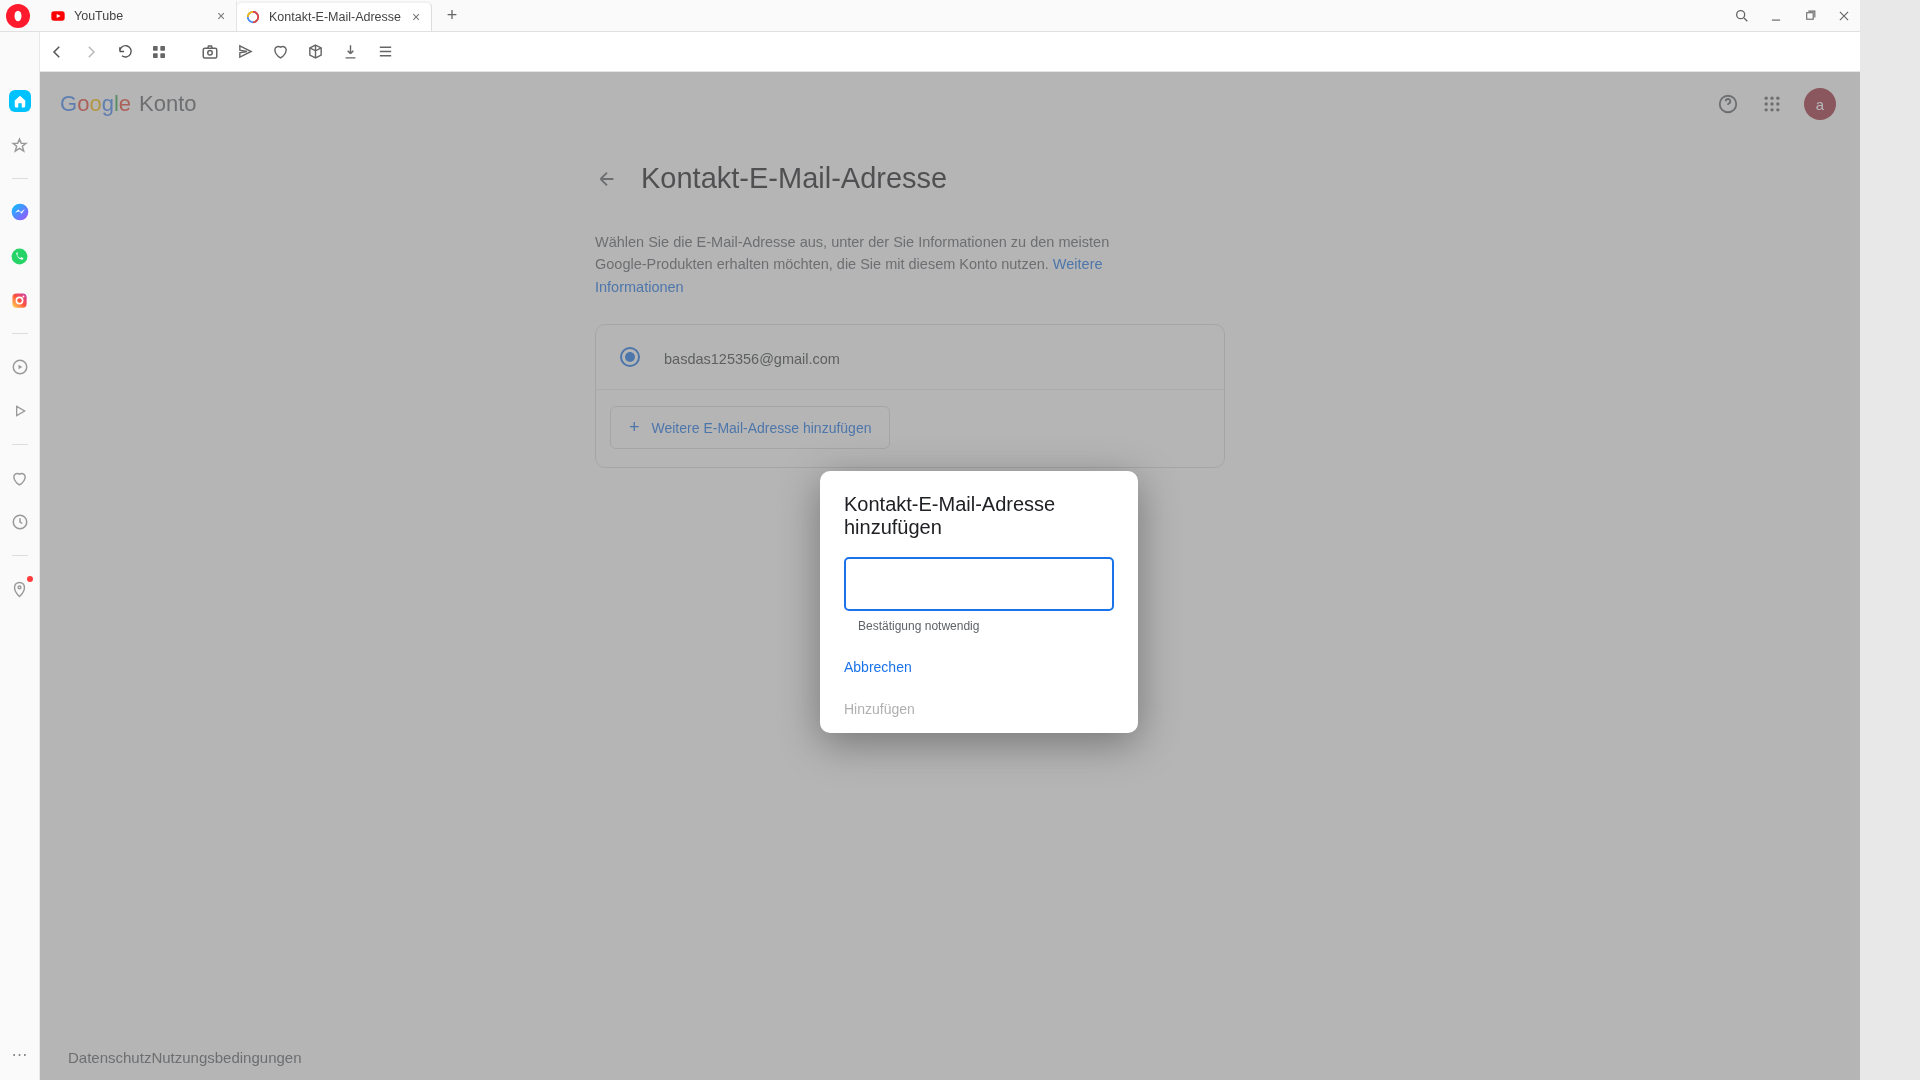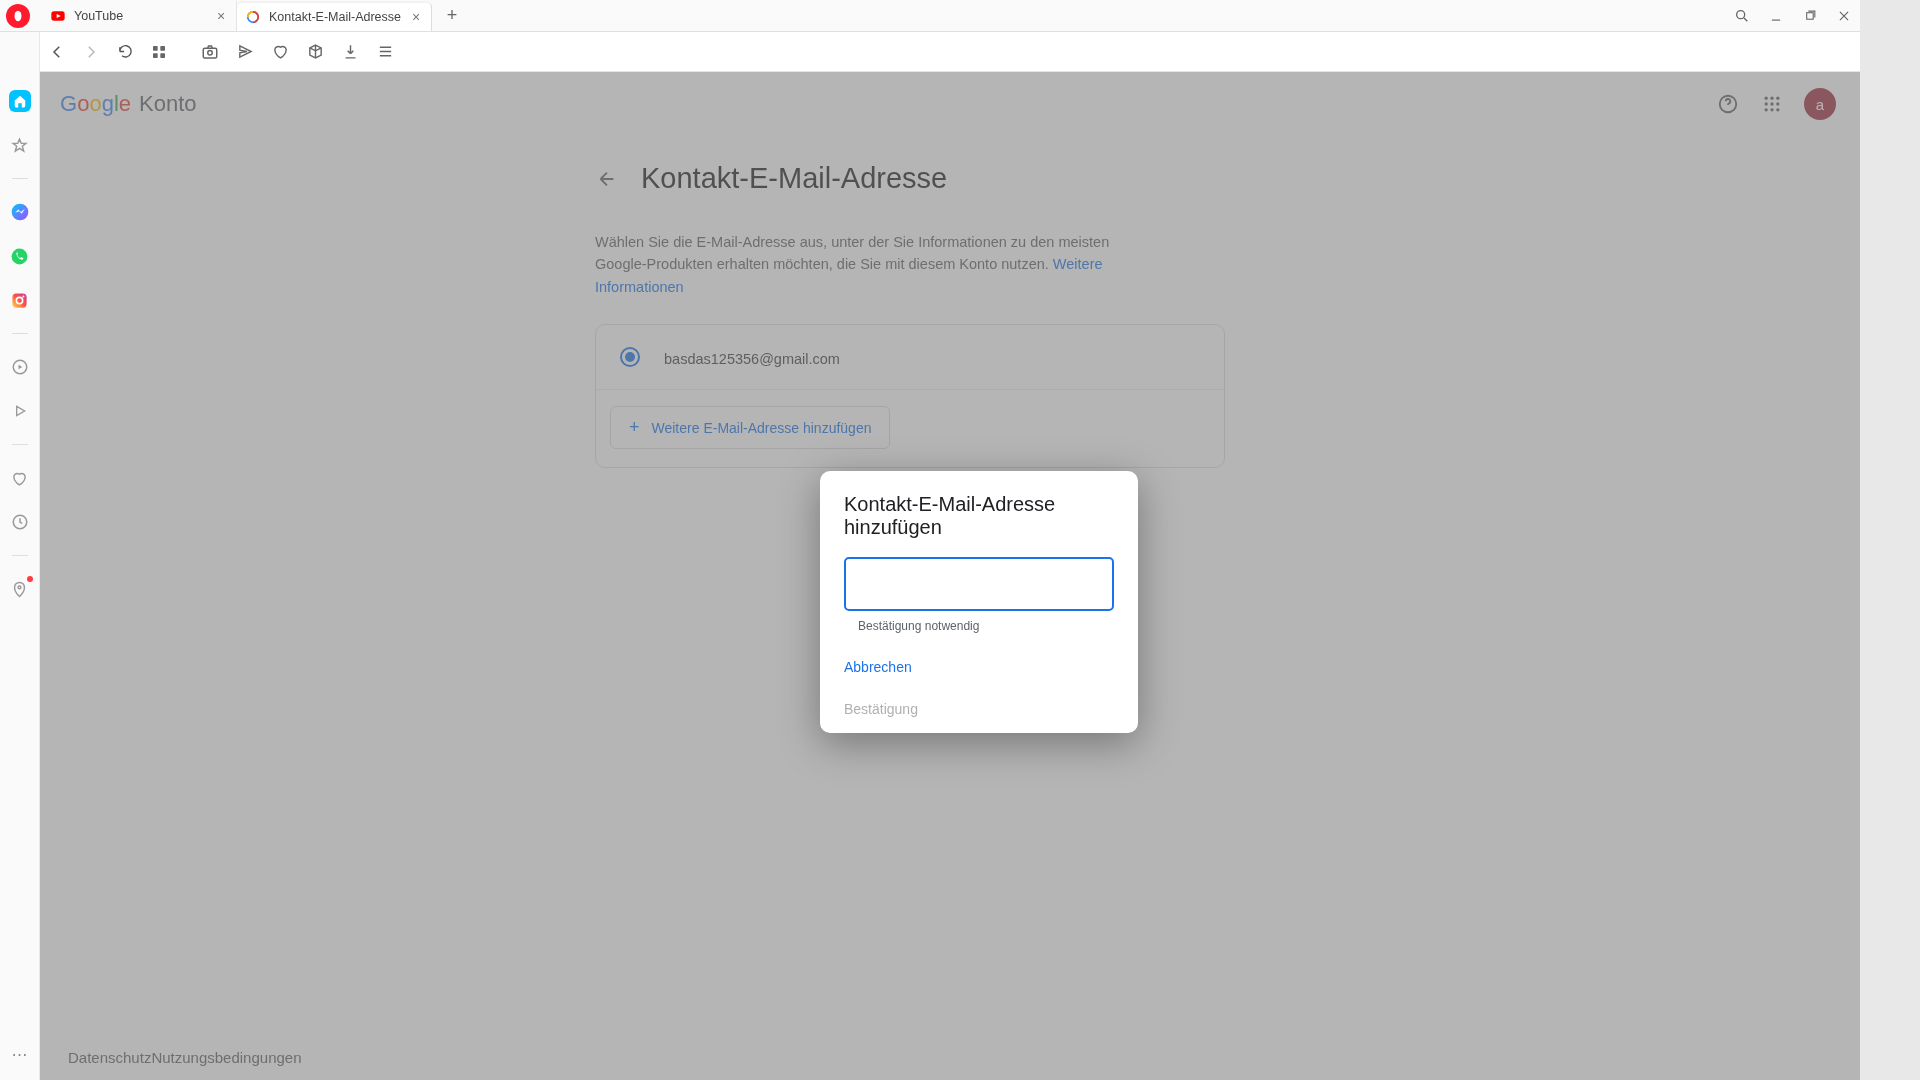--- a/index.html
+++ b/index.html
@@ -357,18 +357,18 @@
     <div class="overlay-dim"></div>
   </div>
 
   <div class="modal-root">
     <div class="modal">
       <div class="modal-title">Kontakt-E-Mail-Adresse hinzufügen</div>
       <input class="modal-input" type="text" value="" style="">
       <div class="modal-hint">Bestätigung notwendig</div>
       <div class="modal-actions">
         <span class="modal-cancel">Abbrechen</span>
-        <span class="modal-confirm">Bestätigung</span>
+        <span class="modal-confirm">Hinzufügen</span>
       </div>
     </div>
   </div>
 
 </div>
 
 </body></html>

